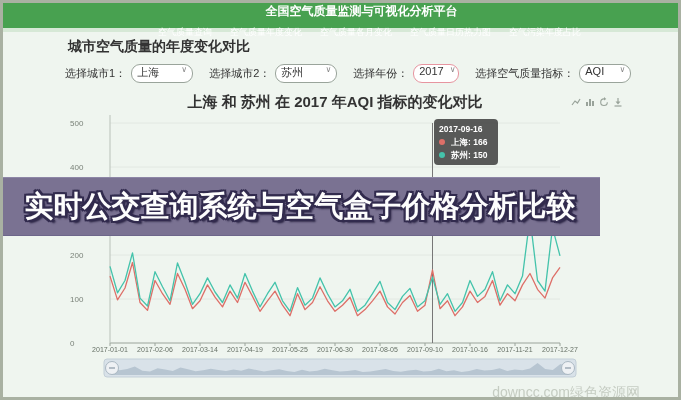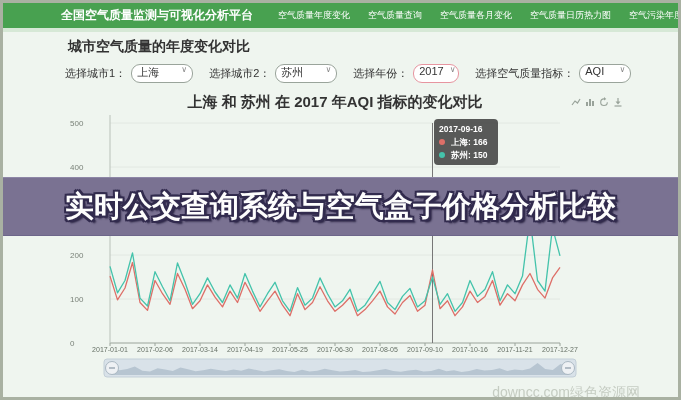--- a/index.html
+++ b/index.html
@@ -1,21 +1,21 @@
 <!DOCTYPE html>
 <html><head>
 <meta charset="utf-8">
 <style>
   html,body{margin:0;padding:0;background:#dfe4dc;font-family:"Liberation Sans",sans-serif;}
   #stage{position:relative;width:681px;height:400px;background:#eff5ef;overflow:hidden;}
   .frame-border{position:absolute;inset:0;border:3px solid #a9b1a2;pointer-events:none;z-index:50;}
 
   
   .navbar{position:absolute;left:3px;top:3px;right:3px;height:25px;background:#48a150;
-          display:flex;align-items:center;padding-left:58px;box-sizing:border-box;z-index:10;}
+          display:flex;align-items:center;padding-left:58px;box-sizing:border-box;z-index:10;flex-direction:column;}
   .brand{color:#fff;font-weight:bold;font-size:12px;margin-right:16px;white-space:nowrap;}
   .nav-item{color:#fff;font-size:9px;padding:0 9px;height:25px;line-height:25px;white-space:nowrap;cursor:pointer;}
   .navstrip{position:absolute;left:3px;top:28px;right:3px;height:4px;background:#d6e8d6;z-index:9;}
 
   .page-title{position:absolute;left:68px;top:38px;font-size:14px;font-weight:bold;color:#333;z-index:2;}
 
   
   .controls{position:absolute;left:65px;top:62px;height:22px;display:flex;align-items:center;
             font-size:11px;color:#333;z-index:2;white-space:nowrap;}
   .ctl-label{margin-right:5px;}
@@ -30,21 +30,21 @@
   .chart-title{position:absolute;left:110px;width:450px;top:93px;text-align:center;
                font-size:15px;font-weight:bold;color:#333;z-index:2;}
   .toolbox{position:absolute;left:571px;top:93px;display:flex;gap:4px;z-index:2;}
   .toolbox span{display:inline-block;width:10px;height:10px;cursor:pointer;}
 
   #chart-layer{position:absolute;inset:0;z-index:1;}
   .ylab{position:absolute;width:34px;left:70px;text-align:left;font-size:8px;color:#7a8279;transform:translateY(-50%);}
   .xlab{position:absolute;top:346px;font-size:7px;color:#667066;transform:translateX(-50%);white-space:nowrap;}
 
   
-  .banner{position:absolute;left:0;top:177px;width:681px;height:59px;background:#7a7292;z-index:5;
+  .banner{position:absolute;left:0;top:177px;width:600px;height:59px;background:#7a7292;z-index:5;
           display:flex;align-items:center;justify-content:center;border-top:1px solid #8d86a6;border-bottom:1px solid #6d668a;box-sizing:border-box;}
   .banner-text{font-size:29px;font-weight:bold;color:#fdfdfd;white-space:nowrap;
     text-shadow:2px 0 0 #322b4e,-2px 0 0 #322b4e,0 2px 0 #322b4e,0 -2px 0 #322b4e,
                 2px 2px 0 #322b4e,-2px -2px 0 #322b4e,2px -2px 0 #322b4e,-2px 2px 0 #322b4e,3px 3px 2px #2a2443;}
 
   
   .tooltip{position:absolute;left:434px;top:119px;width:64px;background:rgba(55,55,55,.82);
            border-radius:4px;padding:4px 5px;z-index:6;color:#fff;font-size:8.5px;line-height:1.5;box-sizing:border-box;font-weight:bold;}
   .tt-row{display:flex;align-items:center;gap:6px;}
   .tt-dot{width:6px;height:6px;border-radius:50%;flex:0 0 auto;}
@@ -52,22 +52,22 @@
   .watermark{position:absolute;right:41px;top:384px;font-size:14px;color:#c5ccc2;z-index:2;}
 </style>
 </head>
 <body>
 
 <div id="stage">
 
   <div class="navbar">
     <span class="brand">全国空气质量监测与可视化分析平台</span>
     <div id="nav-items" style="display:flex;height:25px;">
+        <div class="nav-item">空气质量查询</div>
         <div class="nav-item">空气质量年度变化</div>
-        <div class="nav-item">空气质量查询</div>
         <div class="nav-item">空气质量各月变化</div>
         <div class="nav-item">空气质量日历热力图</div>
         <div class="nav-item">空气污染年度占比</div>
       </div>
   </div>
   <div class="navstrip"></div>
 
   <div class="page-title">城市空气质量的年度变化对比</div>
 
   <div class="controls">

